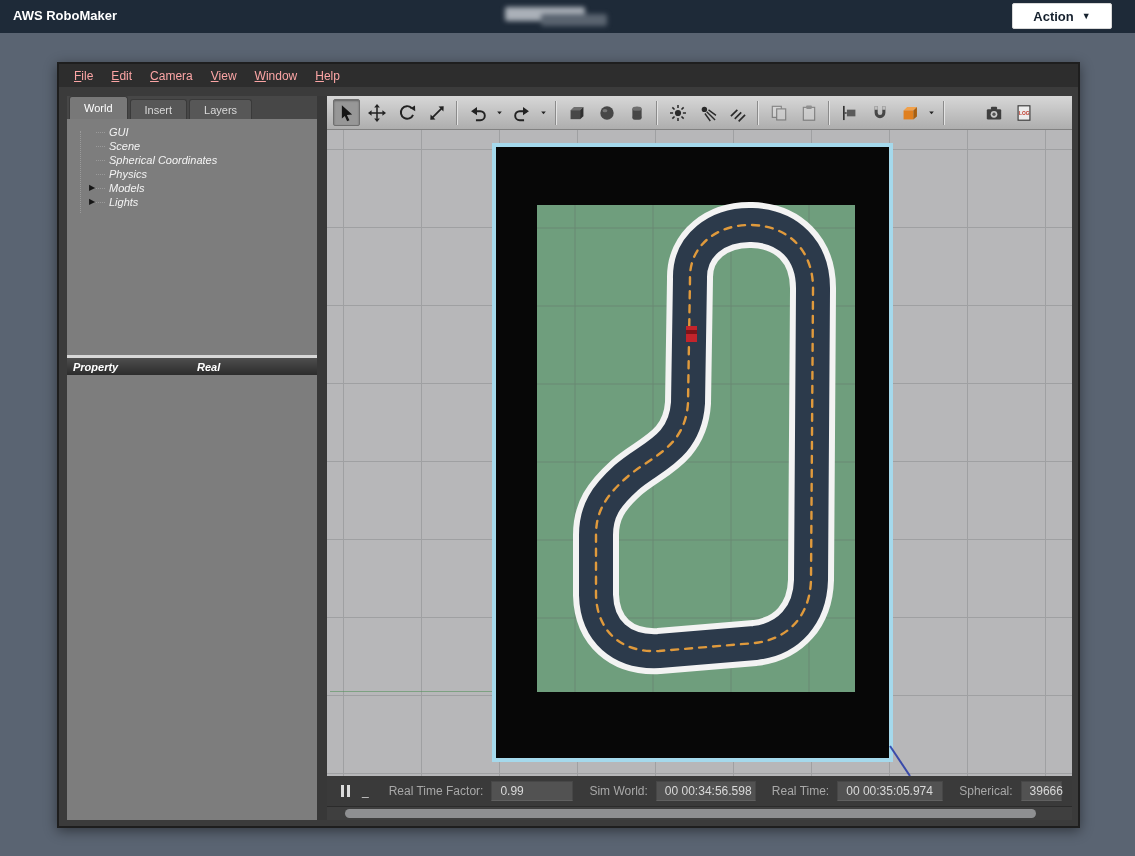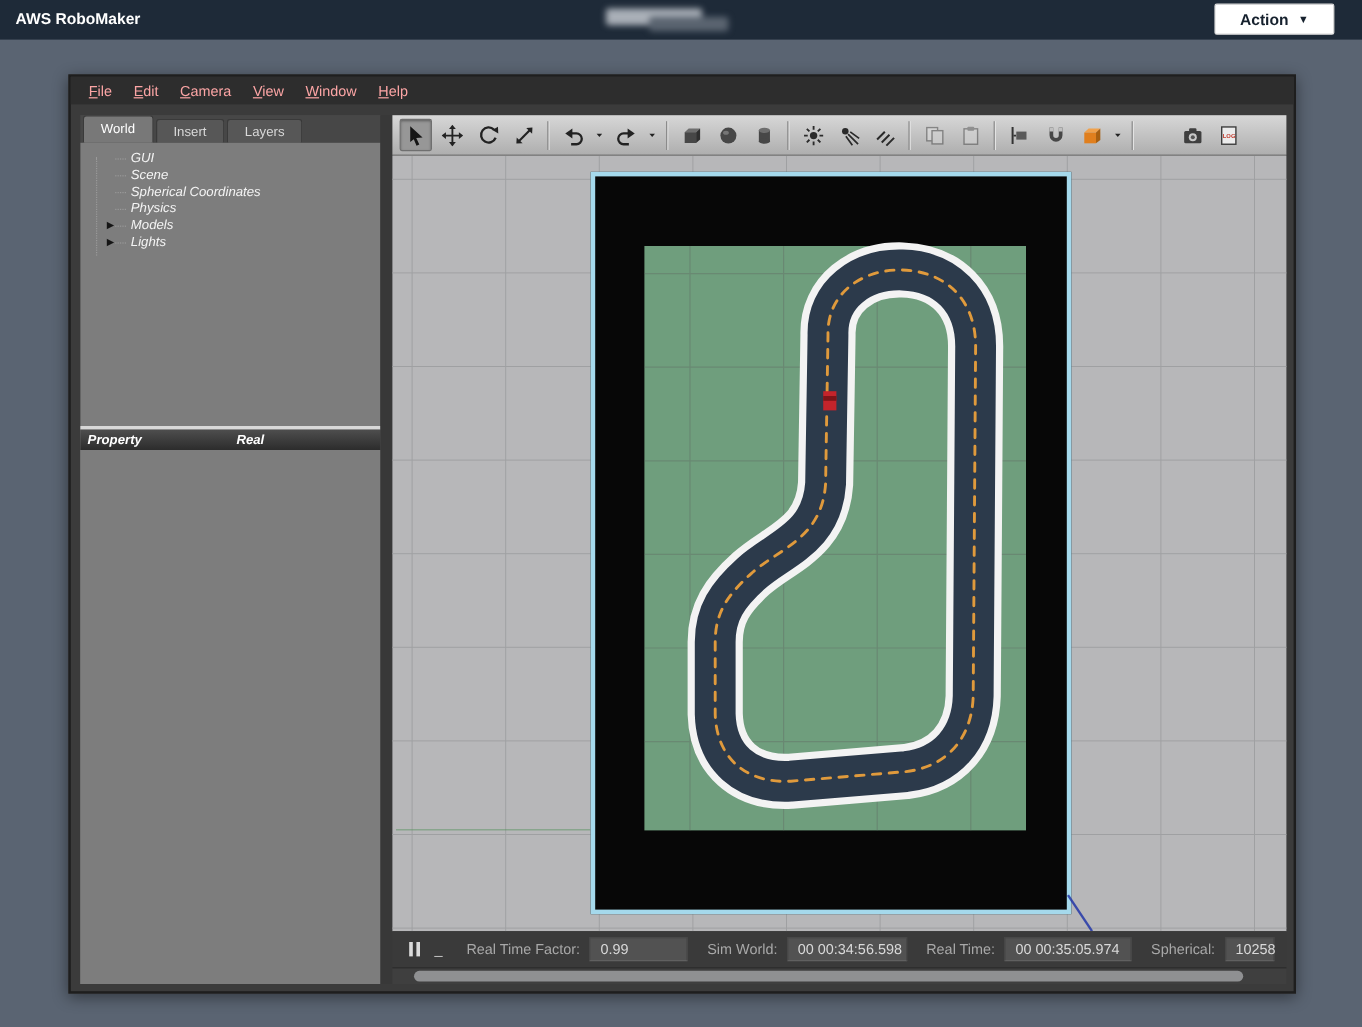--- a/index.html
+++ b/index.html
@@ -324,21 +324,21 @@
             <span></span>
           </div>
         <div class="step-btn">_</div>
         <span class="sb-label">Real Time Factor:</span>
         <span class="sb-value v-rtf">0.99</span>
         <span class="sb-label">Sim World:</span>
         <span class="sb-value v-sim">00 00:34:56.598</span>
         <span class="sb-label">Real Time:</span>
         <span class="sb-value v-real">00 00:35:05.974</span>
         <span class="sb-label">Spherical:</span>
-        <span class="sb-value v-iter">10258</span>
+        <span class="sb-value v-iter">39666</span>
       </div>
 
       <div class="hscroll">
         <div class="thumb"></div>
       </div>
 
     </div>
   </div>
 </div>
 

